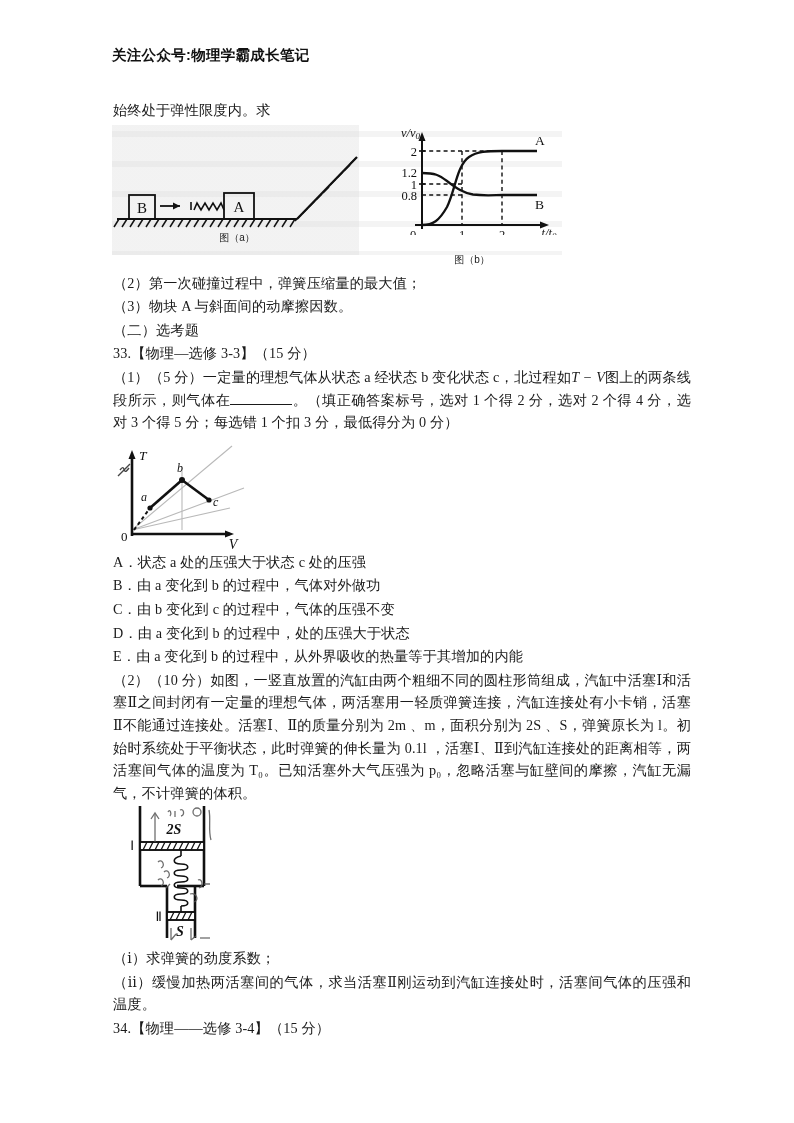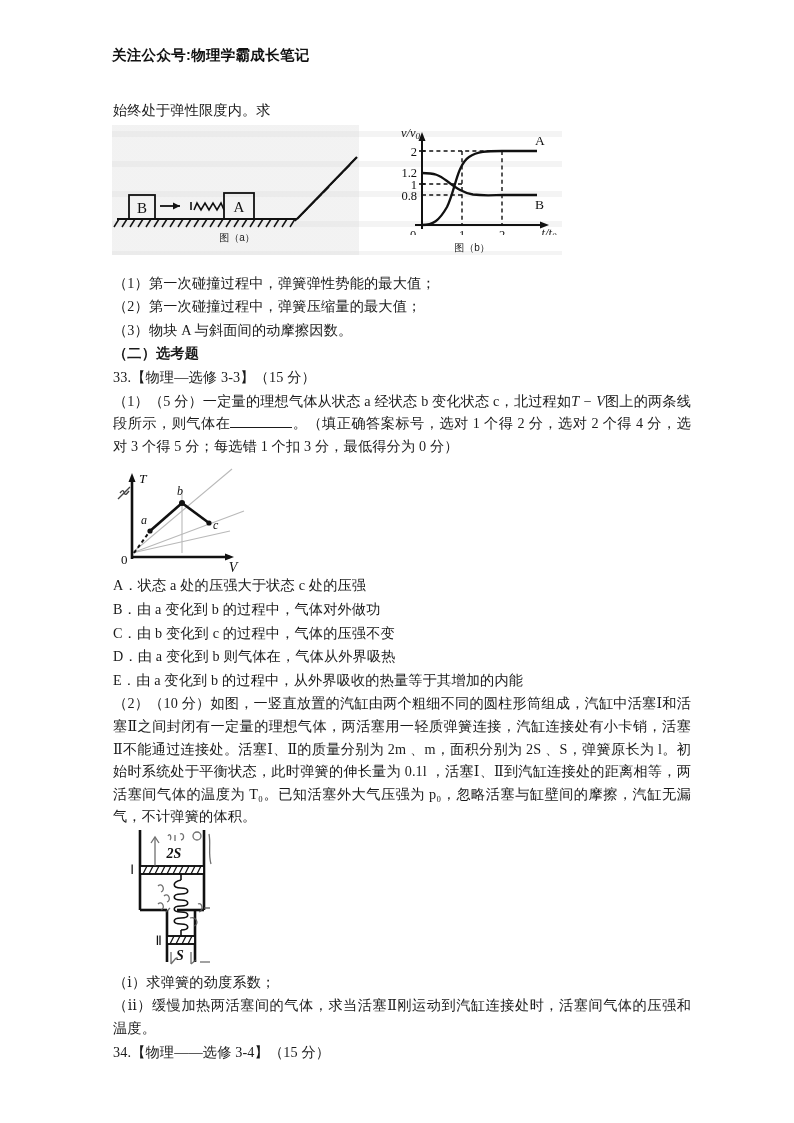--- a/index.html
+++ b/index.html
@@ -39,21 +39,21 @@
     width: 580px;
   }
   p.line {
     margin: 1px;
     font-size: 14.2px;
     line-height: 22.6px;
     letter-spacing: 0.15px;
     text-align: justify;
     text-justify: inter-ideograph;
   }
-  .bold { font-weight: 700; }
+  .bold { font-weight: 400; }
   .it { font-style: italic; font-family: "Liberation Serif", serif; }
   .blank-line {
     display: inline-block;
     width: 62px;
     border-bottom: 1px solid #1a1a1a;
     height: 13px;
     vertical-align: baseline;
   }
 
   
@@ -200,25 +200,24 @@
           <text x="85" y="114" font-size="12.5" text-anchor="middle" font-family="Liberation Serif, serif" fill="#111">1</text>
           <text x="125" y="114" font-size="12.5" text-anchor="middle" font-family="Liberation Serif, serif" fill="#111">2</text>
           <text x="36" y="114" font-size="12.5" text-anchor="middle" font-family="Liberation Serif, serif" fill="#111">0</text>
 
           <text x="43" y="12" font-size="12.5" text-anchor="end" font-family="Liberation Serif, serif" font-style="italic" fill="#111">v/v<tspan font-size="9" dy="2">0</tspan></text>
           <text x="172" y="112" font-size="12.5" text-anchor="middle" font-family="Liberation Serif, serif" font-style="italic" fill="#111">t/t<tspan font-size="9" dy="2">0</tspan></text>
 
           <text x="158" y="20" font-size="13.5" font-family="Liberation Serif, serif" fill="#111">A</text>
           <text x="158" y="84" font-size="13.5" font-family="Liberation Serif, serif" fill="#111">B</text>
         </svg>
-        <div class="figcap" style="margin-top:6px;">图（b）</div>
+        <div class="figcap" style="margin-top:18px;">图（b）</div>
       </div>
     </div>
 
-    <p class="line">（1）第一次碰撞过程中，弹簧弹性势能的最大值；</p>
     <p class="line">（2）第一次碰撞过程中，弹簧压缩量的最大值；</p>
     <p class="line">（3）物块 A 与斜面间的动摩擦因数。</p>
     <p class="line bold">（二）选考题</p>
     <p class="line">33.【物理—选修 3-3】（15 分）</p>
 
     <p class="line"><span>（1）（5 分）一定量的理想气体从状态 a 经状态 b 变化状态 c，北过程如</span><span class="it">T − V</span><span>图上的两条线段所示，则气体在</span><span class="blank-line"></span><span>。（填正确答案标号，选对 1 个得 2 分，选对 2 个得 4 分，选对 3 个得 5 分；每选错 1 个扣 3 分，最低得分为 0 分）</span></p>
 
     <div class="fig2">
       <svg width="250" height="112" viewBox="0 0 250 112">
 
@@ -251,21 +250,21 @@
         <text x="27" y="22" font-size="13.5" font-family="Liberation Serif, serif" font-style="italic" fill="#111">T</text>
         <text x="121" y="111" font-size="14" font-family="Liberation Serif, serif" font-style="italic" fill="#111" text-anchor="middle">V</text>
 
         <path d="M8,32 C14,24 10,40 17,30 M6,38 L18,26" stroke="#444" stroke-width="1.4" fill="none"></path>
       </svg>
     </div>
 
     <p class="line">A．状态 a 处的压强大于状态 c 处的压强</p>
     <p class="line">B．由 a 变化到 b 的过程中，气体对外做功</p>
     <p class="line">C．由 b 变化到 c 的过程中，气体的压强不变</p>
-    <p class="line">D．由 a 变化到 b 则气体在，气体从外界吸热</p>
+    <p class="line">D．由 a 变化到 b 的过程中，处的压强大于状态</p>
     <p class="line">E．由 a 变化到 b 的过程中，从外界吸收的热量等于其增加的内能</p>
 
     <p class="line">（2）（10 分）如图，一竖直放置的汽缸由两个粗细不同的圆柱形筒组成，汽缸中活塞Ⅰ和活塞Ⅱ之间封闭有一定量的理想气体，两活塞用一轻质弹簧连接，汽缸连接处有小卡销，活塞Ⅱ不能通过连接处。活塞Ⅰ、Ⅱ的质量分别为 2m 、m，面积分别为 2S 、S，弹簧原长为 l。初始时系统处于平衡状态，此时弹簧的伸长量为 0.1l ，活塞Ⅰ、Ⅱ到汽缸连接处的距离相等，两活塞间气体的温度为 T₀。已知活塞外大气压强为 p₀，忽略活塞与缸壁间的摩擦，汽缸无漏气，不计弹簧的体积。</p>
 
     <div class="fig3">
       <svg width="230" height="140" viewBox="0 0 230 140">
 
         <g stroke="#111" stroke-width="2.6" fill="none">
 
           <line x1="28" y1="0" x2="28" y2="80"></line>

